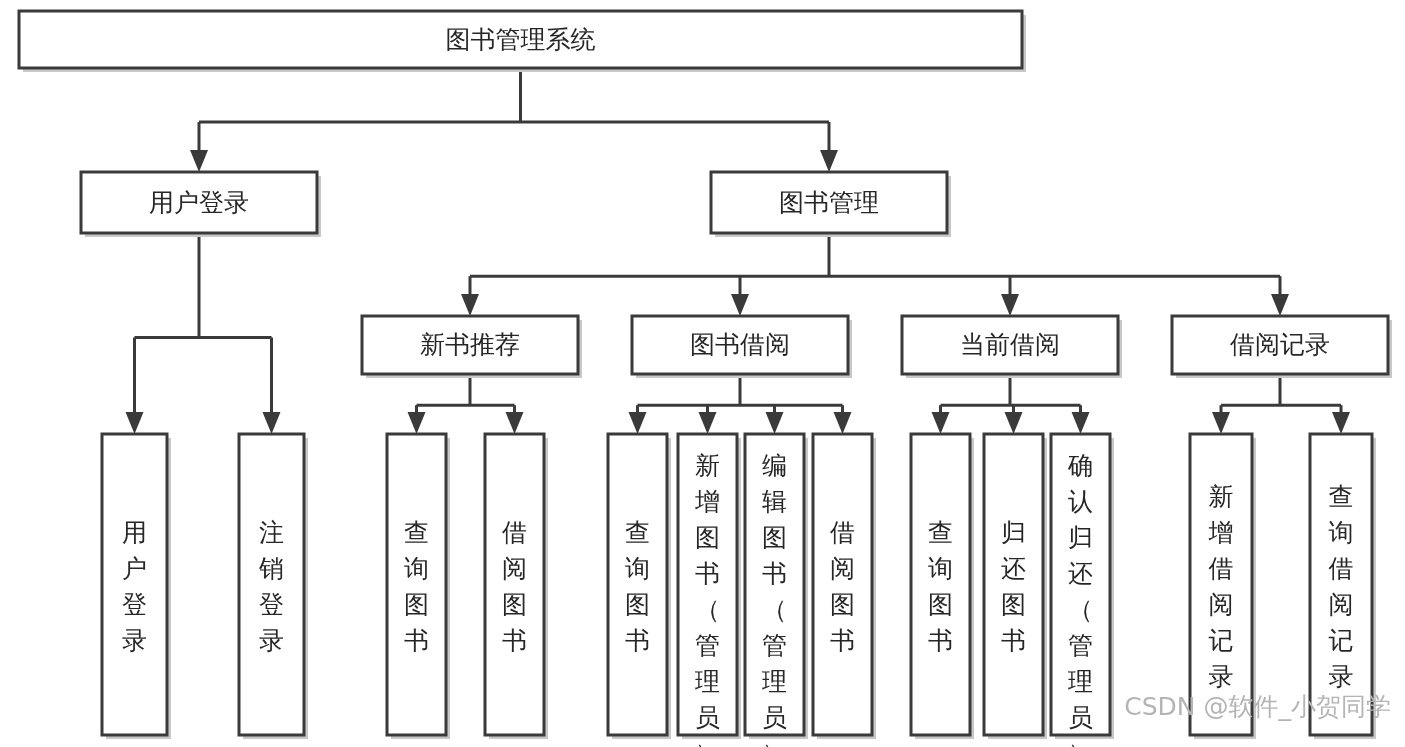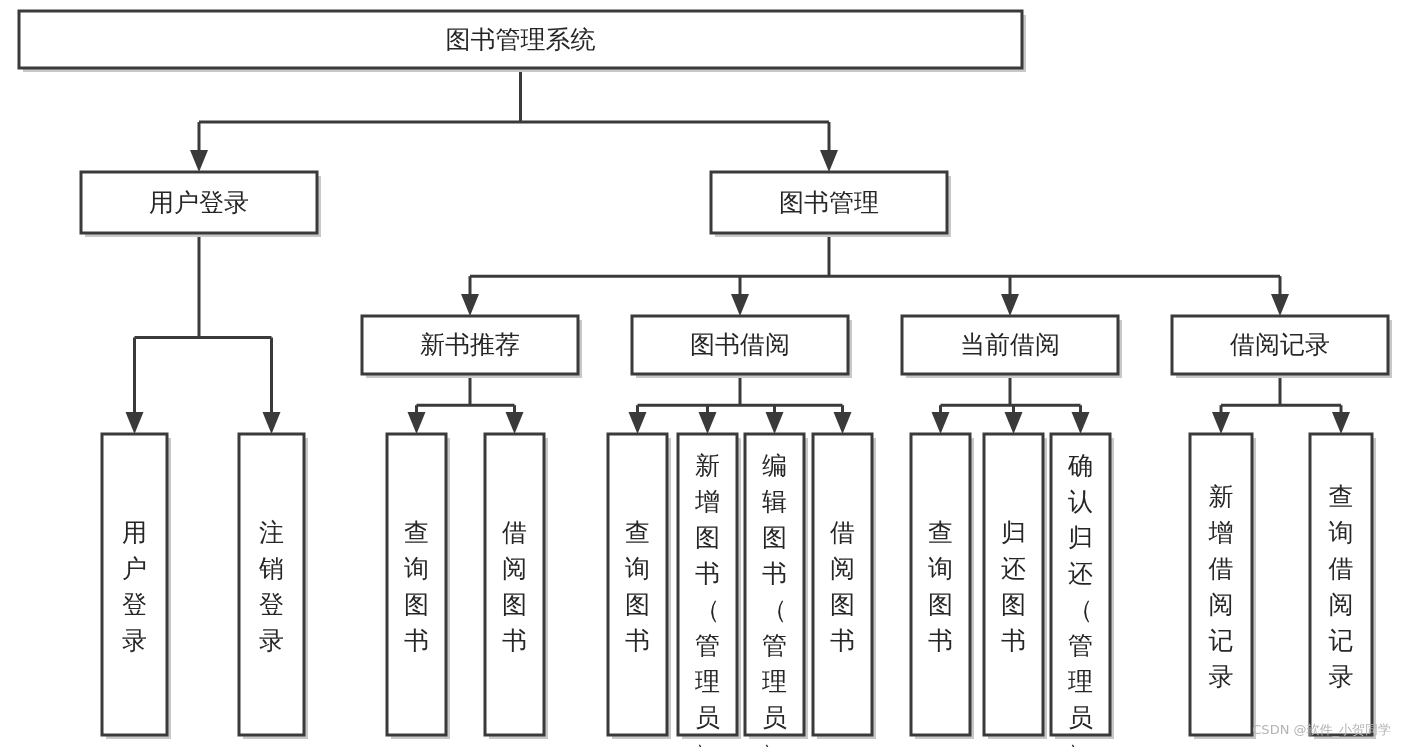--- a/index.html
+++ b/index.html
@@ -46,23 +46,23 @@
     stroke-width: 3;
     fill: none;
   }
   .edge-arrow {
     fill: #3a3a3a;
     stroke: none;
   }
   .watermark {
     position: absolute;
     right: 14px;
-    bottom: 8px;
+    bottom: 24px;
     color: #b4b4b4;
-    font-size: 13px;
+    font-size: 25px;
     font-family: "DejaVu Sans", "Liberation Sans", sans-serif;
     white-space: nowrap;
     pointer-events: none;
   }
 </style>
 </head>
 <body>
 
 <svg id="diagram" viewBox="0 0 1405 747">
   <g id="edges-layer">

